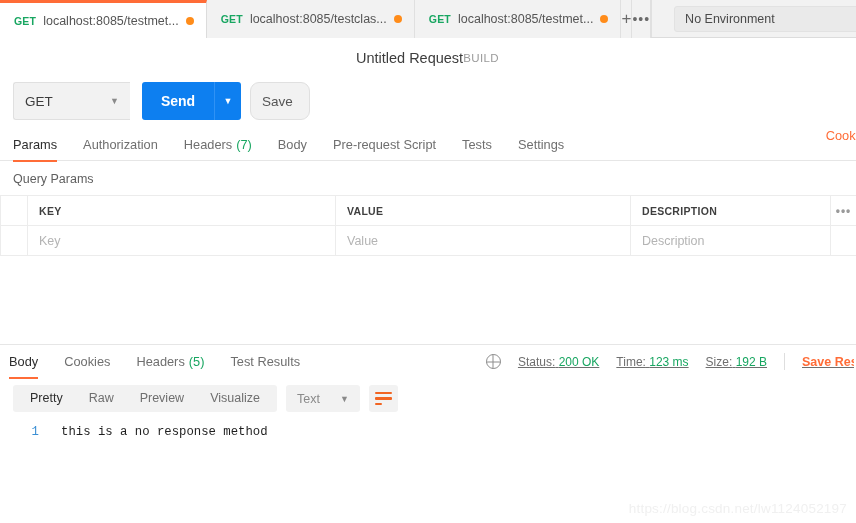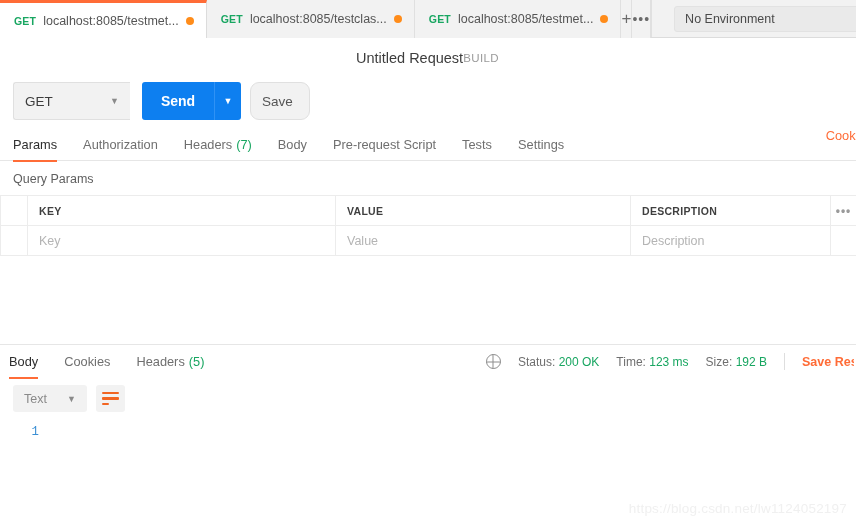--- a/index.html
+++ b/index.html
@@ -278,20 +278,21 @@
   .resp-tabs { display: flex; align-items: center; padding-left: 5px; }
   .stat-group {
     position: absolute;
     right: 0;
     display: flex;
     align-items: center;
     gap: 17px;
     font-size: 12px;
     color: #6f6f6f;
     padding-right: 2px;
+    text-decoration: underline;
   }
   .stat-group .val { color: #18a661; }
   .globe {
     width: 15px; height: 15px;
     border: 1.4px solid #8d8d8d;
     border-radius: 50%;
     position: relative;
   }
   .globe::before {
     content: "";
@@ -511,20 +512,23 @@
     <div class="rtab active">
       <span>Body</span>
     </div>
     <div class="rtab">
       <span>Cookies</span>
     </div>
     <div class="rtab">
       <span>Headers</span>
       <span class="count">(5)</span>
     </div>
+    <div class="rtab">
+      <span>Test Results</span>
+    </div>
   </div>
 
   <div class="stat-group">
     <span class="globe"></span>
     <span>
       <span>Status:</span>
       <span class="val">200 OK</span>
     </span>
     <span>
       <span>Time:</span>
@@ -533,28 +537,35 @@
     <span>
       <span>Size:</span>
       <span class="val">192 B</span>
     </span>
     <span class="divider-v"></span>
     <span class="save-resp">Save Response</span>
   </div>
 </div>
 
 <div class="viewer-bar">
+  <div class="seg">
+    <span class="seg-item active">Pretty</span>
+    <span class="seg-item">Raw</span>
+    <span class="seg-item">Preview</span>
+    <span class="seg-item">Visualize</span>
+  </div>
   <div class="type-sel">
     <span>Text</span>
     <span class="caret">▼</span>
   </div>
   <div class="wrap-btn">
     <i class="wl1"></i>
     <i class="wl2"></i>
     <i class="wl3"></i>
   </div>
 </div>
 
 <div class="code-area">
   <div class="gutter">1</div>
+  <div class="code-line">this is a no response method</div>
 </div>
 
 <div class="watermark">https://blog.csdn.net/lw1124052197</div>
 
 </body></html>

